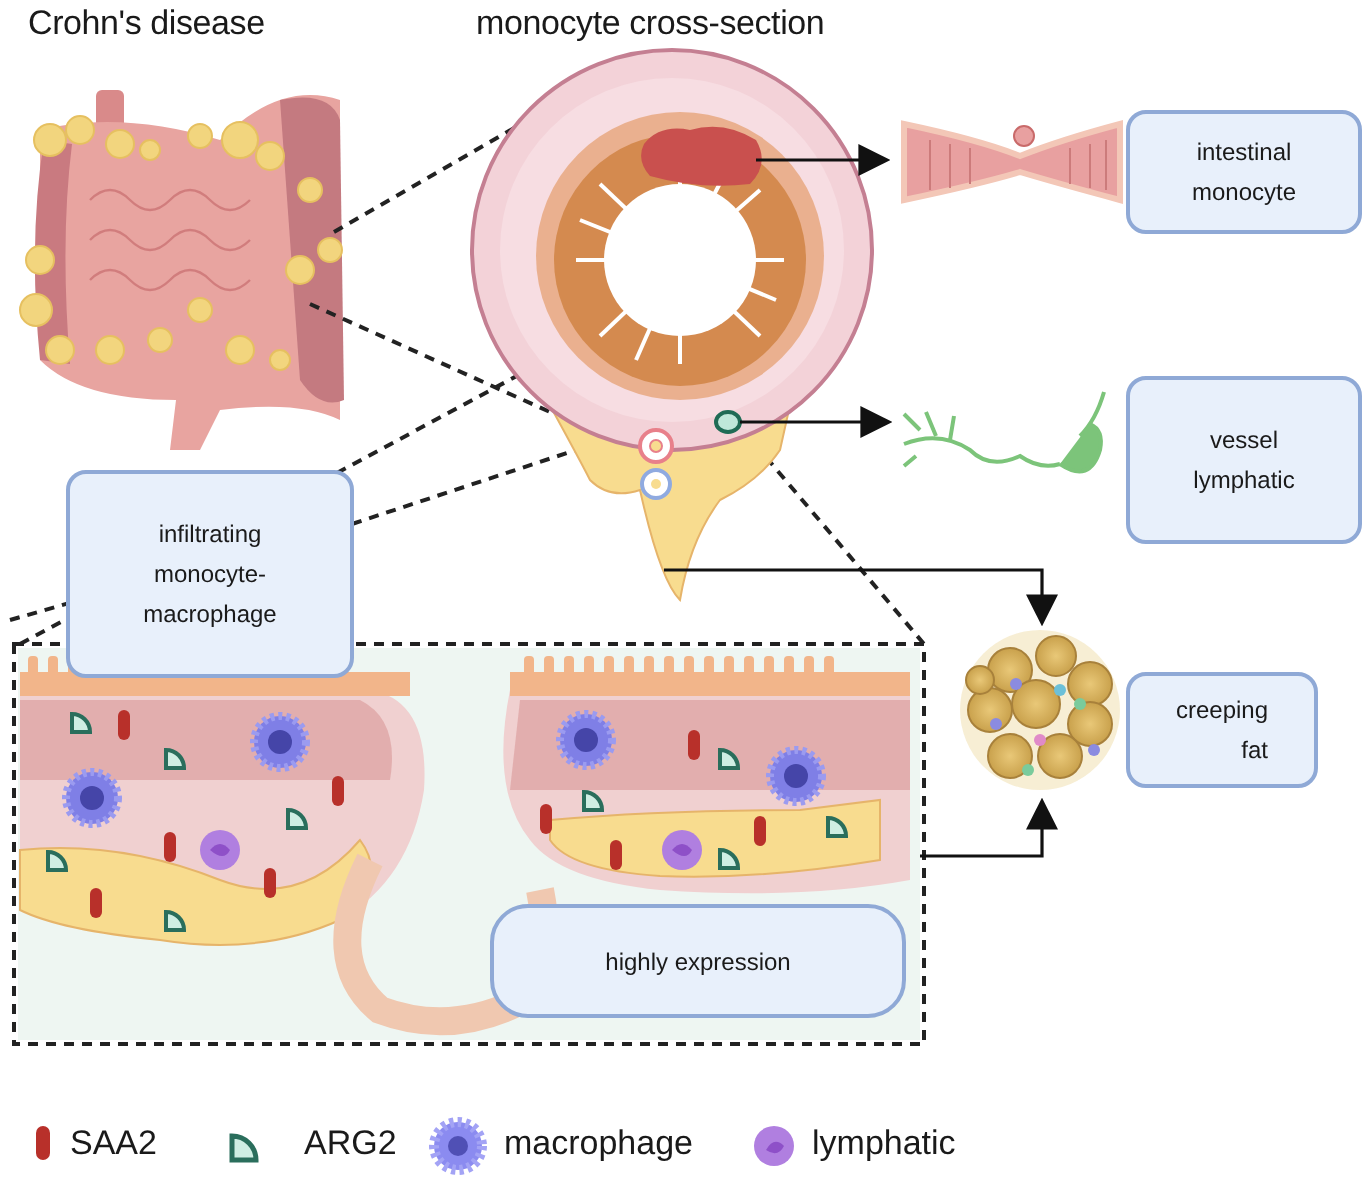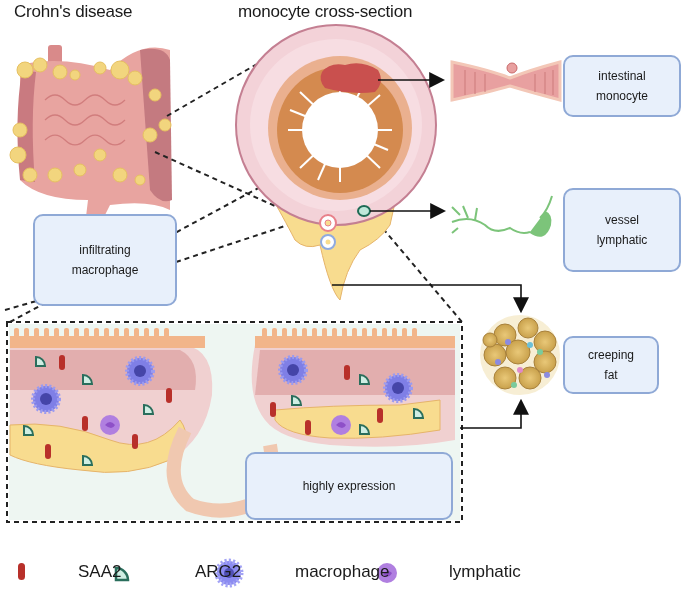--- a/index.html
+++ b/index.html
@@ -1,19 +1,19 @@
 <!DOCTYPE html>
 <html><head>
 <meta charset="utf-8">
 <style>
   html,body{margin:0;padding:0;background:#ffffff;}
   body{width:685px;height:591px;position:relative;overflow:hidden;font-family:"Liberation Sans",sans-serif;color:#1a1a1a;}
   .title{position:absolute;font-weight:normal;font-size:17px;letter-spacing:-0.2px;}
   .box{position:absolute;background:#e8f0fb;border:2px solid #8fa9d6;border-radius:10px;box-sizing:border-box;display:flex;align-items:center;justify-content:center;text-align:center;font-size:12px;line-height:20px;color:#1a1a1a;}
-  .leg-item{position:absolute;top:0;display:flex;align-items:center;font-size:17px;margin-left:43px;}
+  .leg-item{position:absolute;top:0;display:flex;align-items:center;font-size:17px;}
   svg{position:absolute;left:0;top:0;}
 </style>
 </head>
 <body>
 
 <svg width="685" height="591" viewBox="0 0 685 591">
   <defs>
     <marker id="arr" markerWidth="10" markerHeight="10" refX="8" refY="5" orient="auto">
       <path d="M0,0 L10,5 L0,10 z" fill="#111"></path>
     </marker>
@@ -247,45 +247,46 @@
     <g>
       <circle cx="387" cy="573" r="10" fill="#b07fe0"></circle>
       <path d="M383,575 q4,-7 9,-2 q-3,6 -9,2z" fill="#8e50c8"></path>
     </g>
   </g>
 </svg>
 
 <div class="title" style="left:14px;top:2px;">Crohn's disease</div>
 <div class="title" style="left:238px;top:2px;">monocyte cross-section</div>
 
-<div class="box" style="left:33px;top:214px;width:144px;height:92px;align-items:center;">
+<div class="box" style="left:33px;top:235px;width:144px;height:104px;align-items:center;">
   <div>
       <div>infiltrating</div>
+      <div>monocyte-</div>
       <div>macrophage</div>
     </div>
 </div>
 <div class="box" style="left:563px;top:55px;width:118px;height:62px;">
   <div>
       <div>intestinal</div>
       <div>monocyte</div>
     </div>
 </div>
 <div class="box" style="left:563px;top:188px;width:118px;height:84px;">
   <div>
       <div>vessel</div>
       <div>lymphatic</div>
     </div>
 </div>
-<div class="box" style="left:563px;top:336px;width:96px;height:58px;">
+<div class="box" style="left:563px;top:336px;width:96px;height:58px;text-align:right;">
   <div>
       <div>creeping</div>
       <div>fat</div>
     </div>
 </div>
-<div class="box" style="left:245px;top:452px;width:208px;height:68px;">
+<div class="box" style="left:245px;top:452px;width:208px;height:57px;border-radius:19px;">
   <div>
       <div>highly expression</div>
     </div>
 </div>
 
 <div class="leg-item" style="left:35px;top:562px;">
     <span>SAA2</span>
   </div>
 <div class="leg-item" style="left:152px;top:562px;">
     <span>ARG2</span>

